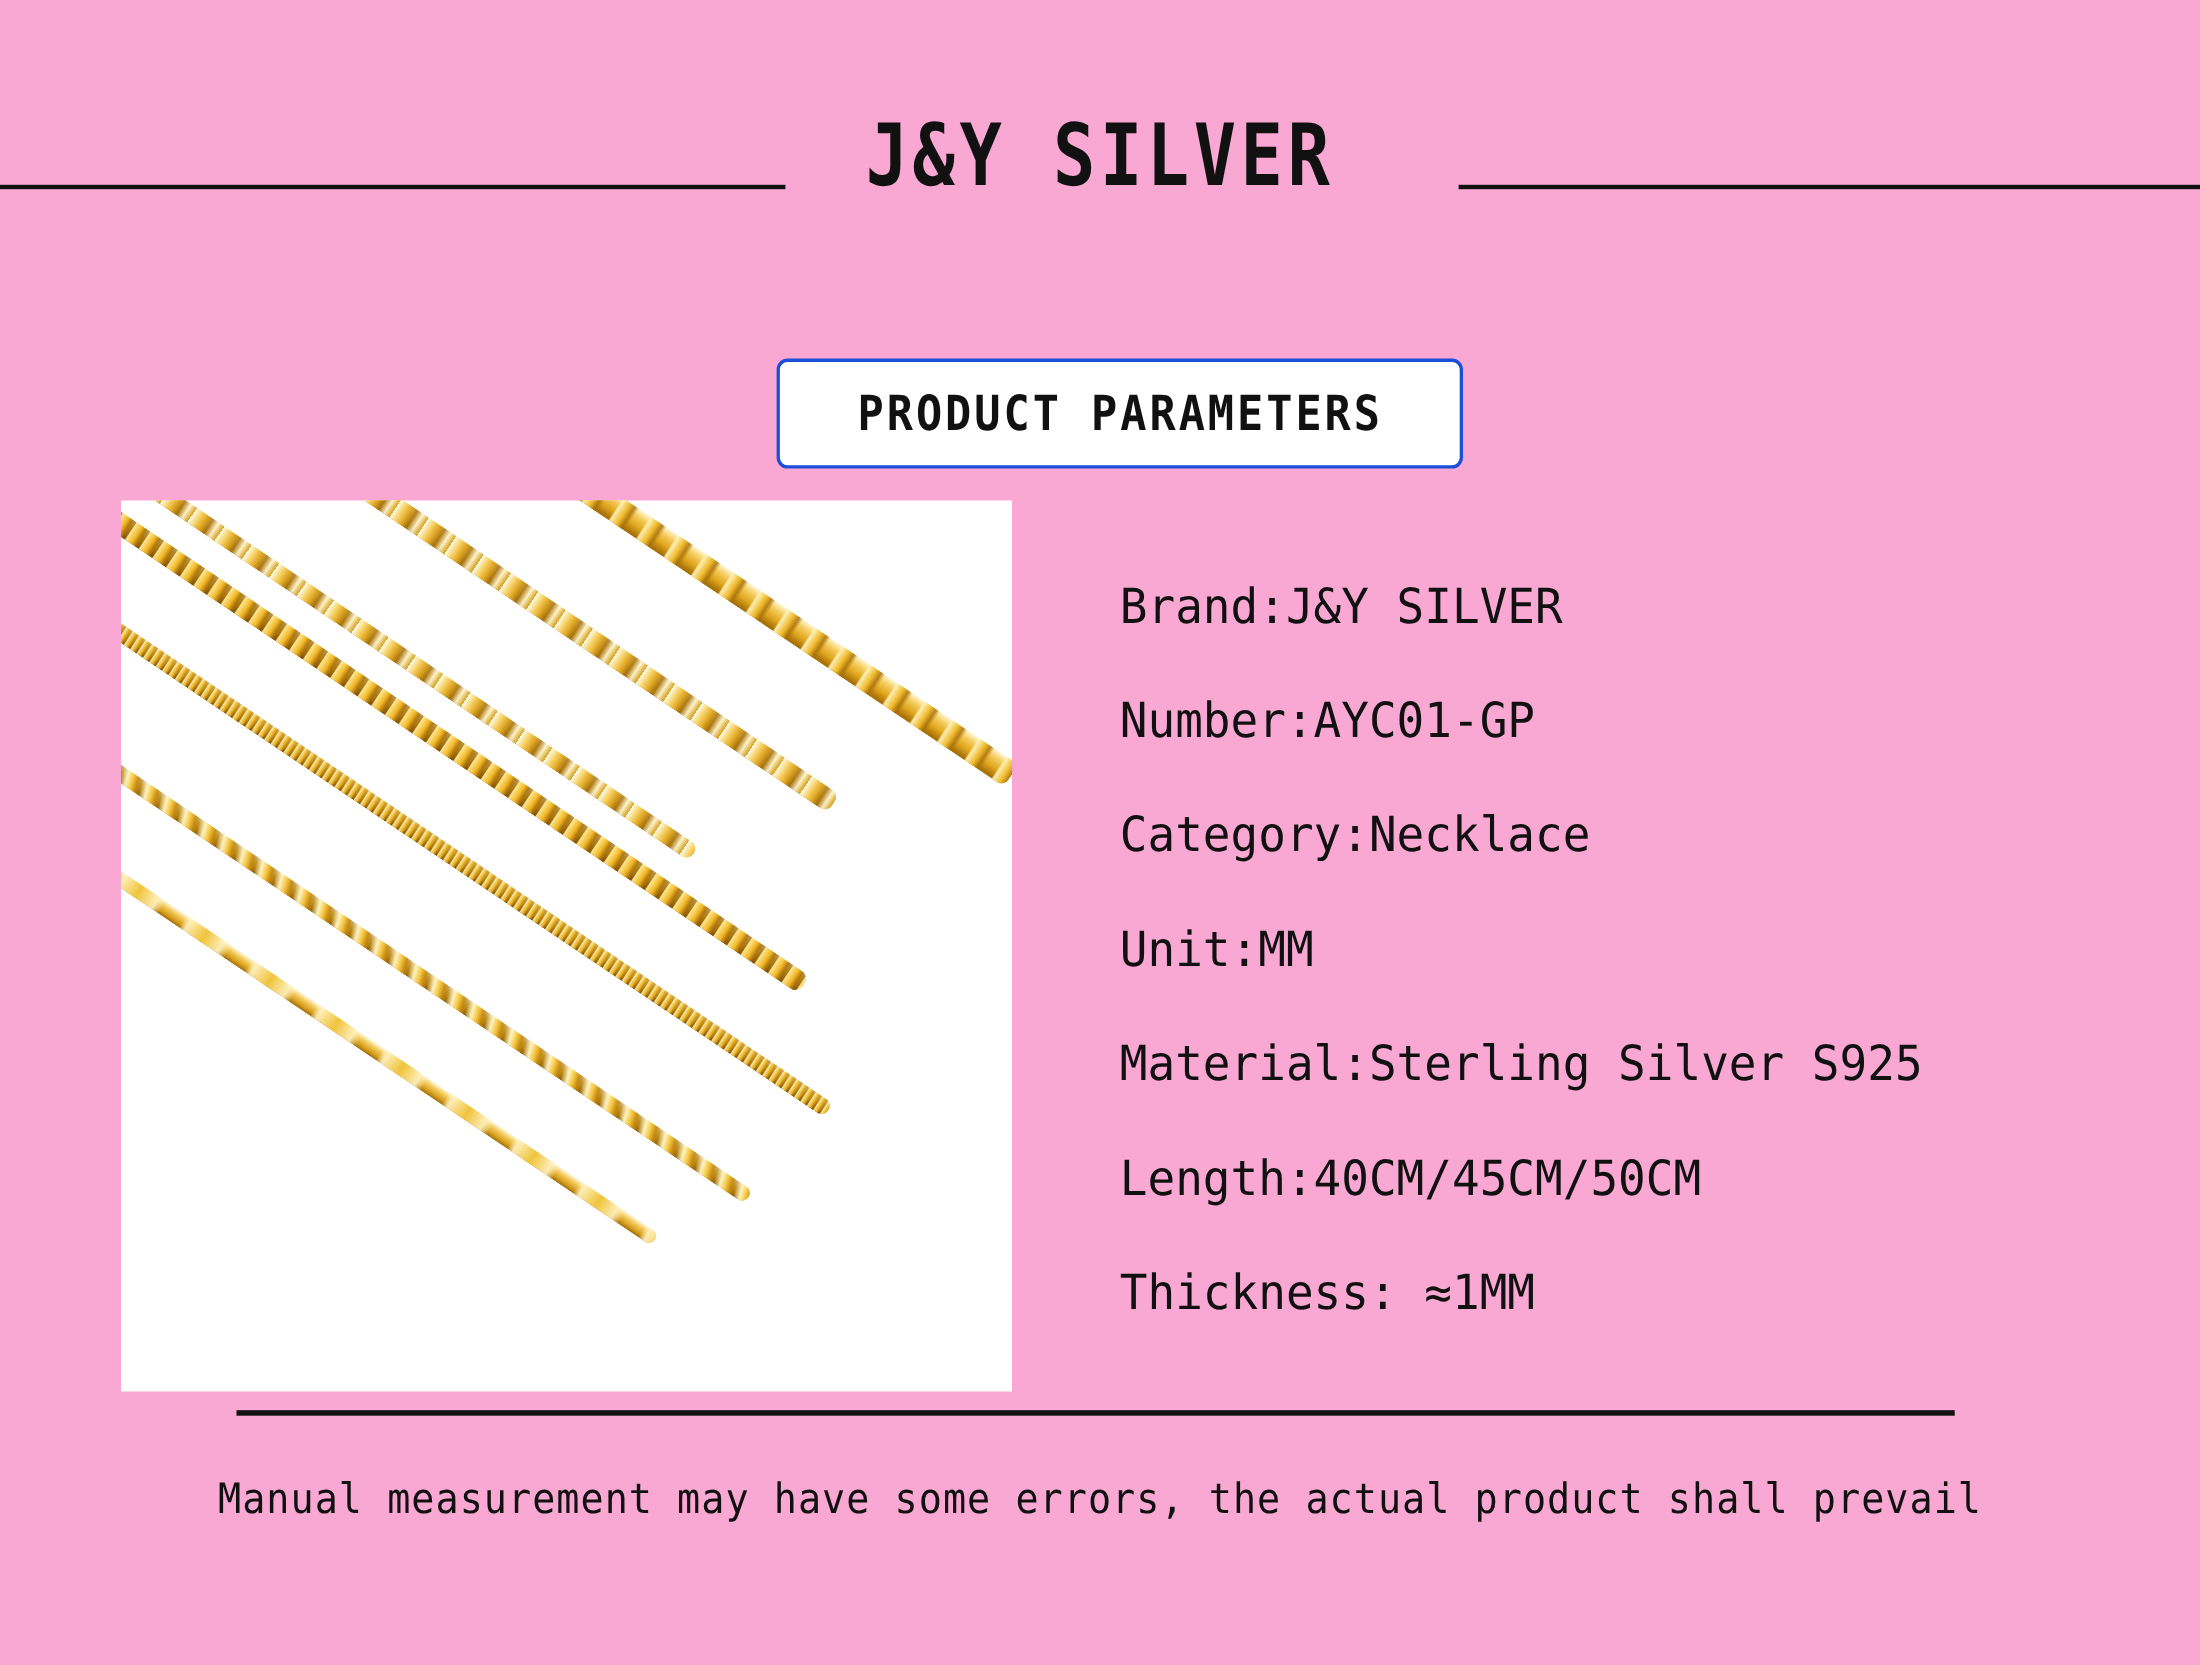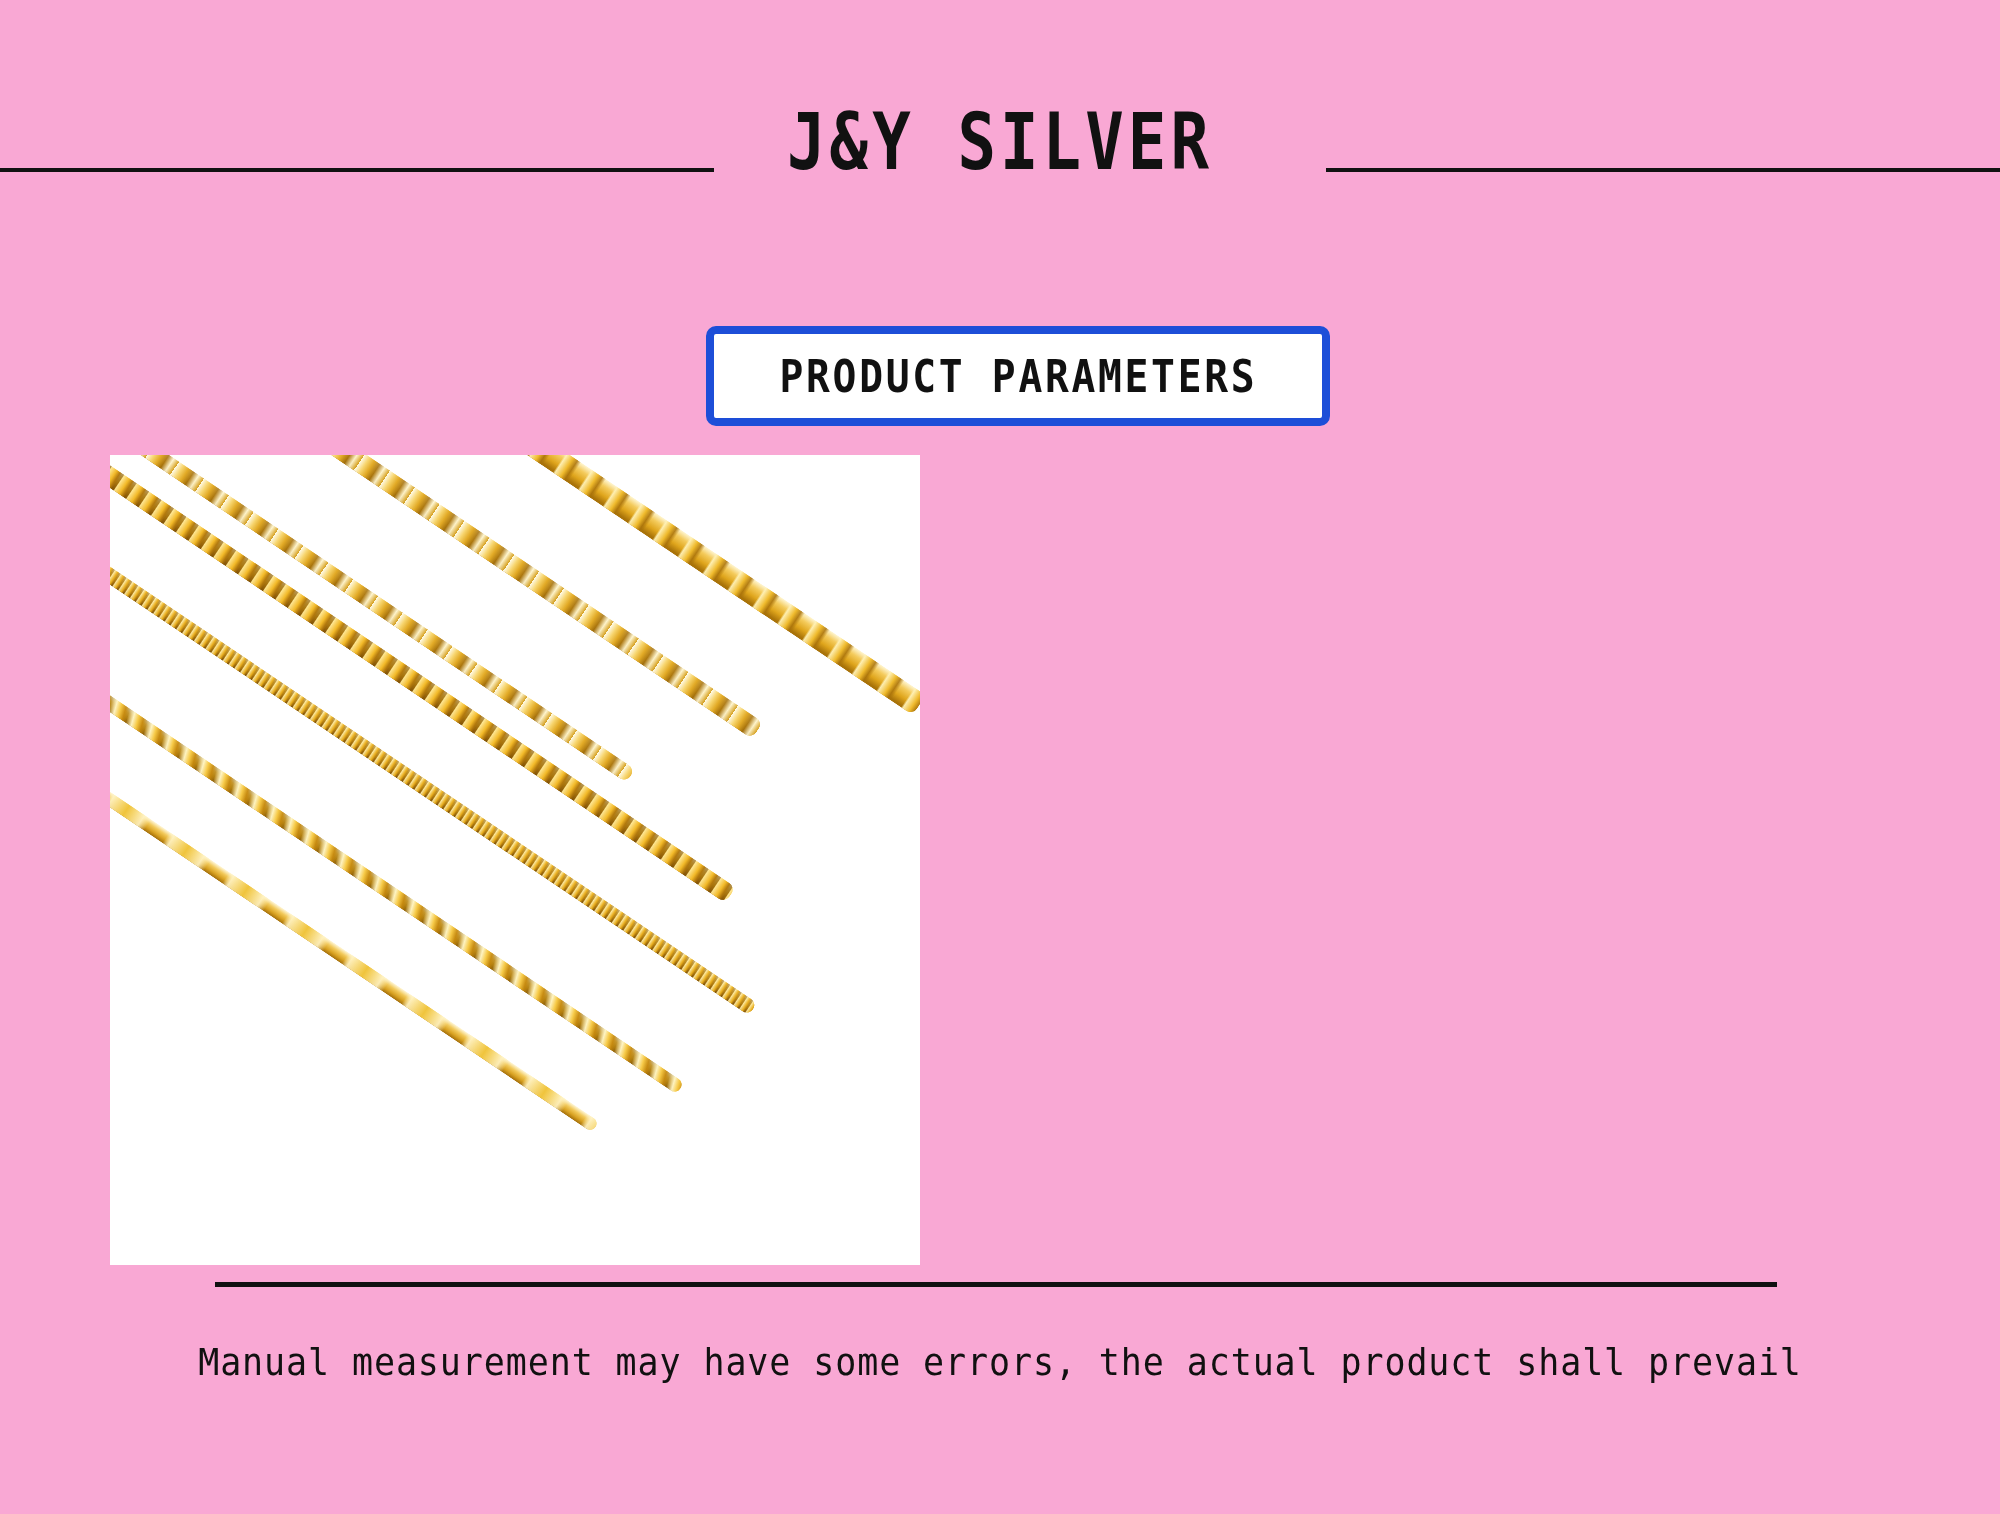--- a/index.html
+++ b/index.html
@@ -43,21 +43,21 @@
     white-space: nowrap;
   }
 
   
   .section-badge {
     position: absolute;
     left: 706px;
     top: 326px;
     width: 624px;
     height: 100px;
-    border: 8px solid #1d4ed8;
+    border: 3px solid #1d4ed8;
     border-radius: 10px;
     box-sizing: border-box;
     display: flex;
     align-items: center;
     justify-content: center;
     background: #ffffff;
   }
   .section-badge-label {
     font-family: "DejaVu Sans Mono", monospace;
     font-size: 44px;
@@ -244,17 +244,26 @@
 
     <div class="chain tex-twist" style="left:-10px; top:235px; width:700px; height:14px; transform:rotate(34deg);">
       <div class="chain-inner tex-twist"></div>
     </div>
 
     <div class="chain tex-bar" style="left:-12px; top:330px; width:600px; height:13px; transform:rotate(34deg);">
       <div class="chain-inner tex-bar"></div>
     </div>
   </div>
 
+  <div class="params">
+    <div class="param-row">Brand:J&amp;Y SILVER</div>
+    <div class="param-row">Number:AYC01-GP</div>
+    <div class="param-row">Category:Necklace</div>
+    <div class="param-row">Unit:MM</div>
+    <div class="param-row">Material:Sterling Silver S925</div>
+    <div class="param-row">Length:40CM/45CM/50CM</div>
+    <div class="param-row">Thickness: ≈1MM</div>
+  </div>
 
   <div class="footer-rule"></div>
   <div class="footer-note">Manual measurement may have some errors, the actual product shall prevail</div>
 
 </div>
 
 </body></html>

